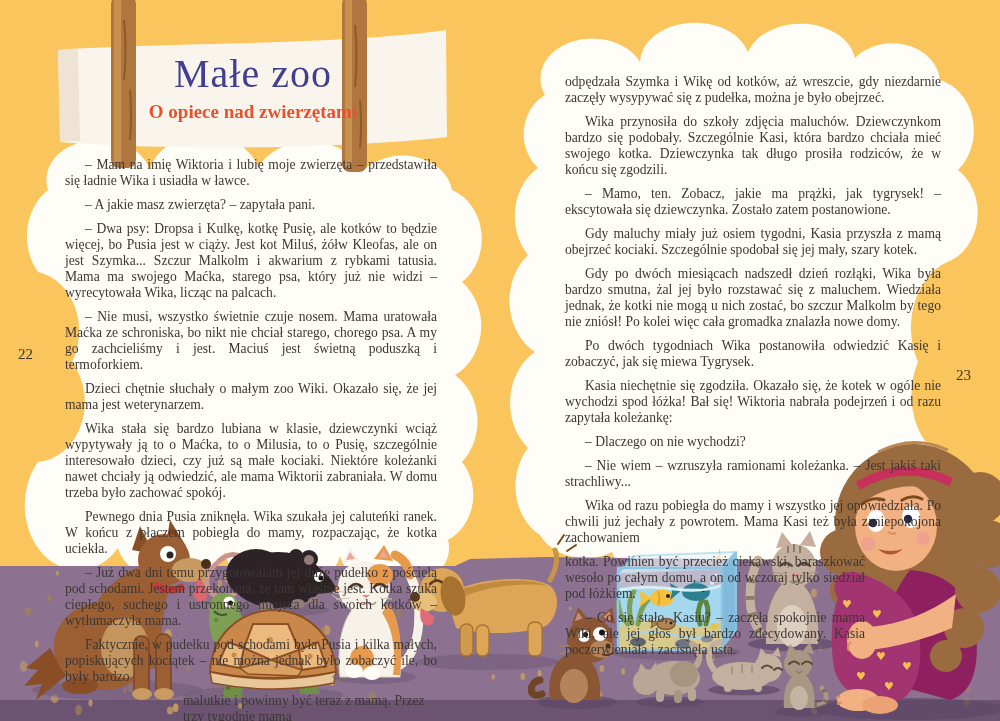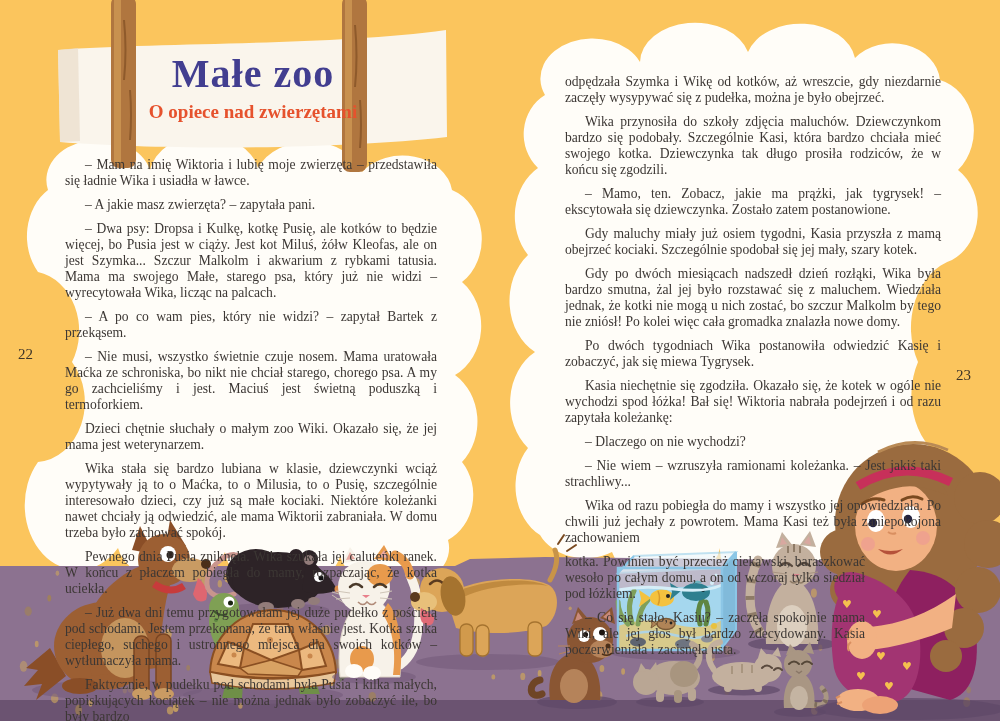--- a/index.html
+++ b/index.html
@@ -15,21 +15,21 @@
   .text-col p{margin:8px;}
   .text-col p.indent{text-indent:20px;}
   .text-col p.wrap-left{padding-left:118px;text-align:left;}
   .text-col p.narrow{width:300px;}
   #left-text{left:57px;top:149px;width:388px;}
   #right-text{left:557px;top:66px;width:392px;}
   .pagenum{position:absolute;z-index:3;font-size:15px;color:var(--page-number);}
   #pagenum-left{left:18px;top:346px;}
   #pagenum-right{left:956px;top:367px;}
   #sign-title{position:absolute;z-index:3;left:62px;top:50px;width:382px;
-              text-align:center;font-size:40px;font-weight:bold;color:var(--title);
+              text-align:center;font-size:40px;font-weight:normal;color:var(--title);
               letter-spacing:1px;}
   #sign-subtitle{position:absolute;z-index:3;left:62px;top:101px;width:382px;
               text-align:center;font-size:19px;font-weight:bold;color:var(--subtitle);}
 </style>
 </head>
 <body>
 
 <div id="page">
 
   <svg id="scene" width="1000" height="721" viewBox="0 0 1000 721">
@@ -451,22 +451,21 @@
 
   <div id="sign-title">Małe zoo</div>
   <div id="sign-subtitle">O opiece nad zwierzętami</div>
 
   <div class="pagenum" id="pagenum-left">22</div>
   <div class="pagenum" id="pagenum-right">23</div>
 
   <div class="text-col" id="left-text">
       <p class="indent">– Mam na imię Wiktoria i lubię moje zwierzęta – przedstawiła się ładnie Wika i usiadła w ławce.</p>
       <p class="indent">– A jakie masz zwierzęta? – zapytała pani.</p>
-      <p class="indent">– Dwa psy: Dropsa i Kulkę, kotkę Pusię, ale kotków to będzie więcej, bo Pusia jest w ciąży. Jest kot Miluś, żółw Kleofas, ale on jest Szymka... Szczur Malkolm i akwarium z rybkami tatusia. Mama ma swojego Małe, starego psa, który już nie widzi – wyrecytowała Wika, licząc na palcach.</p>
-      <p class="indent">– A po co wam pies, który nie widzi? – zapytał Bartek z przekąsem.</p>
+      <p class="indent">– Dwa psy: Dropsa i Kulkę, kotkę Pusię, ale kotków to będzie więcej, bo Pusia jest w ciąży. Jest kot Miluś, żółw Kleofas, ale on jest Szymka... Szczur Malkolm i akwarium z rybkami tatusia. Mama ma swojego Maćka, starego psa, który już nie widzi – wyrecytowała Wika, licząc na palcach.</p>
       <p class="indent">– Nie musi, wszystko świetnie czuje nosem. Mama uratowała Maćka ze schroniska, bo nikt nie chciał starego, chorego psa. A my go zachcieliśmy i jest. Maciuś jest świetną poduszką i termoforkiem.</p>
       <p class="indent">Dzieci chętnie słuchały o małym zoo Wiki. Okazało się, że jej mama jest weterynarzem.</p>
       <p class="indent">Wika stała się bardzo lubiana w klasie, dziewczynki wciąż wypytywały ją to o Maćka, to o Milusia, to o Pusię, szczególnie interesowało dzieci, czy już są małe kociaki. Niektóre koleżanki nawet chciały ją odwiedzić, ale mama Wiktorii zabraniała. W domu trzeba było zachować spokój.</p>
       <p class="indent">Pewnego dnia Pusia zniknęła. Wika szukała jej caluteńki ranek. W końcu z płaczem pobiegła do mamy, rozpaczając, że kotka uciekła.</p>
       <p class="indent">– Już dwa dni temu przygotowałam jej duże pudełko z pościelą pod schodami. Jestem przekonana, że tam właśnie jest. Kotka szuka ciepłego, suchego i ustronnego miejsca dla swoich kotków – wytłumaczyła mama.</p>
       <p class="indent">Faktycznie, w pudełku pod schodami była Pusia i kilka małych, popiskujących kociątek – nie można jednak było zobaczyć ile, bo były bardzo</p>
       <p class="wrap-left">malutkie i powinny być teraz z mamą. Przez trzy tygodnie mama</p>
     </div>
   <div class="text-col" id="right-text">
       <p class="plain">odpędzała Szymka i Wikę od kotków, aż wreszcie, gdy niezdarnie zaczęły wysypywać się z pudełka, można je było obejrzeć.</p>

